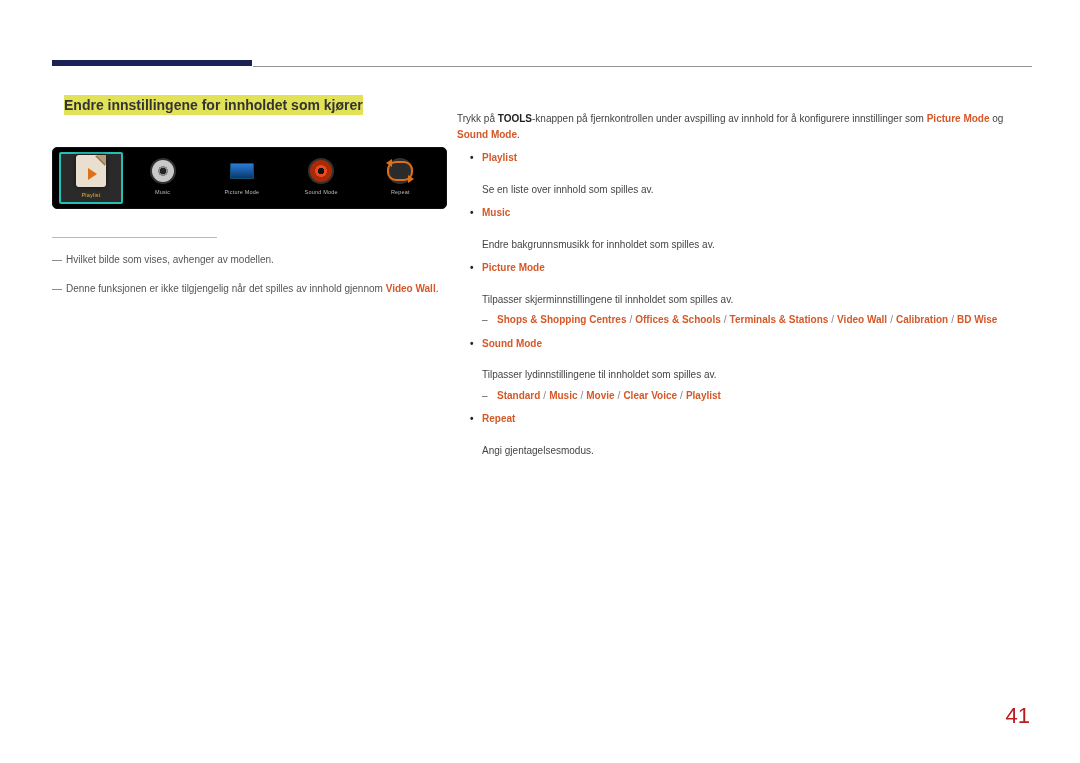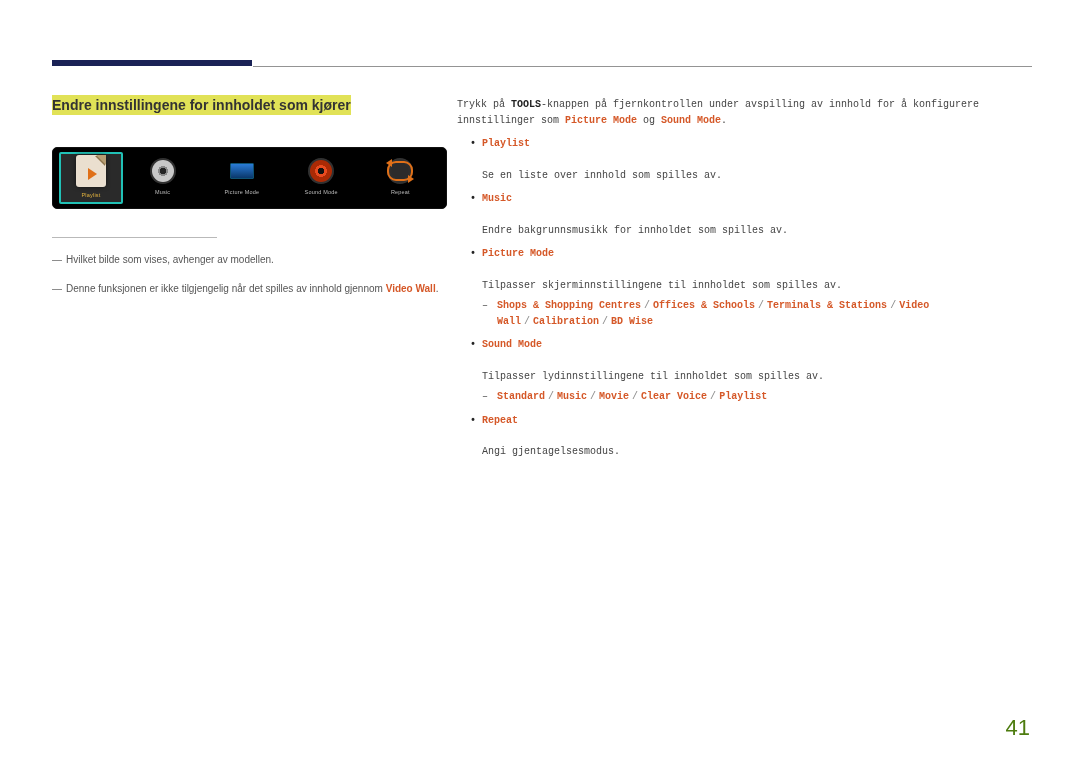--- a/index.html
+++ b/index.html
@@ -52,21 +52,21 @@
     width: 395px;
   }
 
   h2.section-title {
     display: inline;
     font-size: 14px;
     font-weight: 600;
     color: #333;
     background: #e1e257;
     padding: 2px 0;
-    margin: 0;
+    margin: 12px;
   }
 
   
   .toolbar {
     margin-top: 30px;
     width: 395px;
     height: 62px;
     border-radius: 5px;
     background: #000;
     border: 1px solid #111;
@@ -172,22 +172,21 @@
     font-size: 10px;
   }
   .note .dash { width: 14px; flex-shrink:0; color:#6b6b6b; }
   .orange { color: #d55828; font-weight: 600; }
 
   
   .right-col {
     position: absolute;
     left: 405px;
     right: 0;
-    top: 2px;
-    font-family: Liberation Mono, monospace;
+    top: 16px;
   }
   .rc-intro {
     font-size: 10px;
     color: #444;
   }
   .rc-intro b { font-weight: 700; color:#222; }
 
   ul.main-list {
     list-style: none;
     padding: 0;
@@ -222,23 +221,23 @@
     position: absolute;
     left: 0;
     color: #555;
     font-weight: 400;
   }
   .sub .sep { color: #888; font-weight: 400; padding: 0 3px; }
 
   .page-num {
     position: absolute;
     right: 50px;
-    bottom: 18px;
+    bottom: 30px;
     font-size: 22px;
-    color: #4d7c0f;
+    color: #b91c1c;
     font-weight: 300;
   }
 </style>
 </head>
 <body>
 
 <div class="page">
   <div class="top-bar"></div>
   <div class="top-rule"></div>
 

